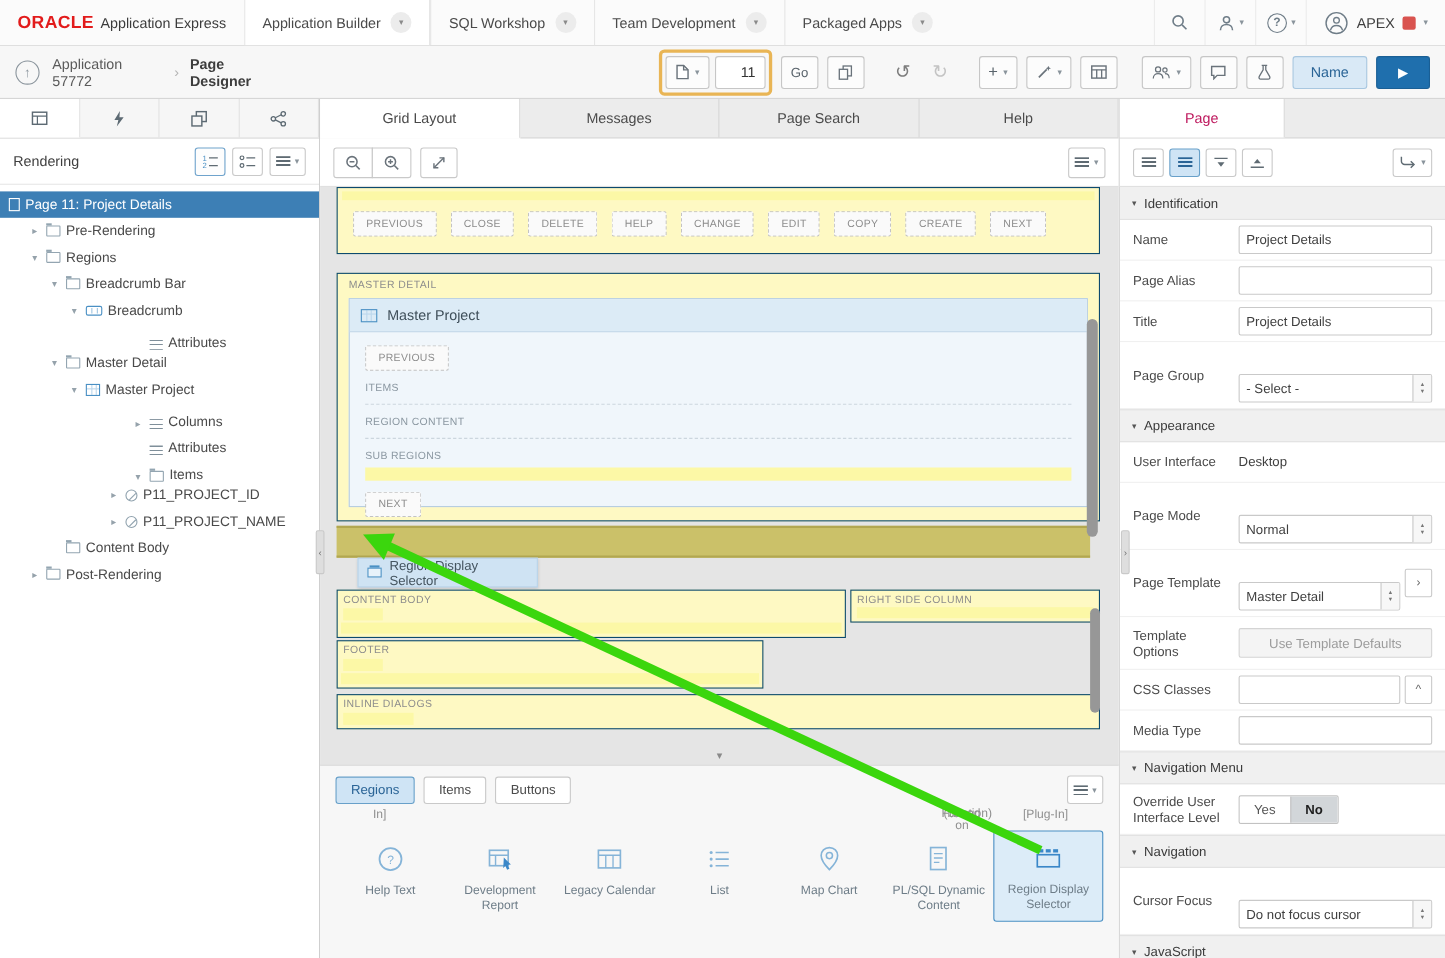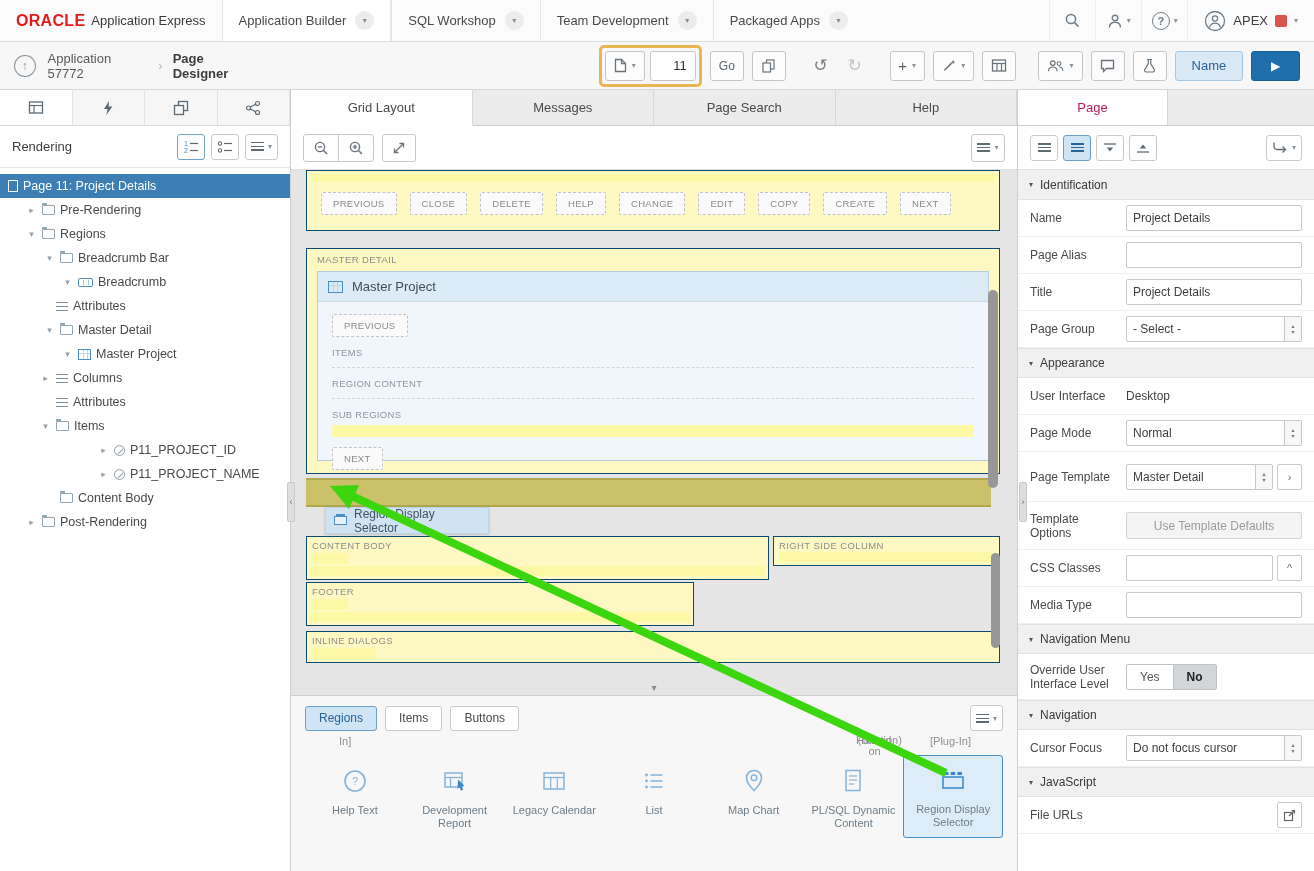--- a/index.html
+++ b/index.html
@@ -51,21 +51,21 @@
 .lp-toolbar { flex:0 0 42px; display:flex; align-items:center; padding:0 12px; border-bottom:1px solid #e6e6e6; }
 .lp-title { font-size:13px; color:#3f3f3f; }
 .lp-tools { margin-left:auto; display:flex; gap:6px; }
 .mini-btn { height:26px; min-width:28px; padding:0 5px; border:1px solid #c9c9c9; border-radius:3px; background:#fff; display:inline-flex; align-items:center; justify-content:center; gap:4px; color:#5f6b73; }
 .mini-btn.active { border-color:#6fa3cc; background:#fdfdfd; }
 .mini-btn.blue { background:#cfe4f5; border-color:#68a0c9; color:#2a6496; }
 .tree { flex:1; overflow:hidden; padding-top:6px; }
 .tnode { height:24px; display:flex; align-items:center; gap:5px; font-size:12.5px; color:#4a4a4a; white-space:nowrap; }
 .tnode.selected { background:#3d7fb5; color:#fff; }
 .twist { width:11px; flex:0 0 11px; font-size:9px; color:#95a2ab; text-align:center; }
-.lv0{padding-left:8px;text-align:center;} .lv1{padding-left:26px;} .lv2{padding-left:44px;} .lv3{padding-left:62px;} .lv4{padding-left:40px;} .lv5{padding-left:98px;}
+.lv0{padding-left:8px;text-align:center;} .lv1{padding-left:26px;} .lv2{padding-left:44px;} .lv3{padding-left:62px;} .lv4{padding-left:120px;align-items:flex-end;} .lv5{padding-left:98px;}
 .ic-folder { width:13px; height:10px; border:1px solid #93a5b1; border-radius:1px; position:relative; display:inline-block; flex:0 0 13px; }
 .ic-folder::before { content:""; position:absolute; top:-3px; left:-1px; width:5px; height:2px; background:#93a5b1; }
 .ic-page { width:10px; height:12px; border:1px solid #4a90c4; display:inline-block; flex:0 0 10px; background:#fff; }
 .selected .ic-page { border-color:#fff; background:transparent; }
 .ic-grid { width:13px; height:11px; border:1px solid #4a90c4; display:inline-block; flex:0 0 13px; background:linear-gradient(#bcd7ec 0 0) 0 3px/100% 1px no-repeat, linear-gradient(#bcd7ec 0 0) 4px 0/1px 100% no-repeat, linear-gradient(#bcd7ec 0 0) 8px 0/1px 100% no-repeat; }
 .ic-grid.lg { width:15px; height:12px; flex:0 0 15px; }
 .ic-bc { width:15px; height:9px; border:1px solid #4a90c4; border-radius:2px; display:inline-block; flex:0 0 15px; background:linear-gradient(#9ec4e0 0 0) 4px 50%/1px 5px no-repeat, linear-gradient(#9ec4e0 0 0) 9px 50%/1px 5px no-repeat; }
 .ic-list { width:12px; height:9px; display:inline-block; flex:0 0 12px; background:repeating-linear-gradient(to bottom, #7f8f9a 0 1px, transparent 1px 4px); }
 .ic-hidden { width:11px; height:11px; border:1px solid #90a2ae; border-radius:50%; display:inline-block; flex:0 0 11px; position:relative; overflow:hidden; }
 .ic-hidden::before { content:""; position:absolute; left:-1px; top:5px; width:13px; height:1px; background:#90a2ae; transform:rotate(-45deg); }
@@ -117,21 +117,21 @@
 .rp-toolbar { flex:0 0 44px; display:flex; align-items:center; gap:5px; padding:0 12px; background:#fff; border-bottom:1px solid #e0e0e0; }
 .lines { width:13px; height:9px; background:repeating-linear-gradient(to bottom, #5f6b73 0 1.5px, transparent 1.5px 3.7px); display:inline-block; }
 .mini-btn.blue .lines { background:repeating-linear-gradient(to bottom, #2a6496 0 1.5px, transparent 1.5px 3.7px); }
 .rp-body { flex:1; overflow:hidden; }
 .rp-sec { height:30px; background:#f0f0f0; border-top:1px solid #e2e2e2; border-bottom:1px solid #e2e2e2; display:flex; align-items:center; padding:0 11px; gap:7px; font-size:12px; color:#3a3a3a; }
 .tri { font-size:8px; color:#555; }
 .frow { display:flex; border-bottom:1px solid #f0f0f0; padding:5px 12px; align-items:center; min-height:37px; }
 .flabel { width:96px; flex:0 0 96px; font-size:12px; color:#4a4a4a; line-height:14px; padding-right:6px; }
 .fctrl { flex:1; display:flex; align-items:center; gap:4px; min-width:0; }
 .tinput { width:100%; height:26px; border:1px solid #c9c9c9; border-radius:2px; padding:0 6px; font-size:12px; color:#3f3f3f; background:#fff; font-family:inherit; }
-.selwrap { flex:1; display:flex; height:26px; border:1px solid #c9c9c9; border-radius:2px; background:#fff; align-items:stretch; min-width:0; }
+.selwrap { flex:1; display:flex; height:26px; border:1px solid #c9c9c9; border-radius:2px; background:#fff; align-items:stretch; min-width:0;margin-top:24px; }
 .selval { flex:1; padding:0 6px; font-size:12px; color:#3f3f3f; display:flex; align-items:center; white-space:nowrap; overflow:hidden; }
 .spin { width:17px; border-left:1px solid #c9c9c9; display:flex; flex-direction:column; align-items:center; justify-content:center; color:#777; font-size:6px; line-height:6px; background:#f7f7f7; }
 .sq-btn { width:25px; height:26px; border:1px solid #c9c9c9; border-radius:2px; background:#fff; display:inline-flex; align-items:center; justify-content:center; color:#666; flex:0 0 25px; font-size:11px; }
 .gray-btn { width:100%; height:27px; border:1px solid #d4d4d4; background:#f4f4f4; color:#9c9c9c; font-size:12px; border-radius:2px; display:flex; align-items:center; justify-content:center; }
 .toggle { display:flex; height:26px; border:1px solid #c2c2c2; border-radius:2px; overflow:hidden; }
 .tog { padding:0 13px; display:flex; align-items:center; font-size:12px; color:#555; background:#fff; }
 .tog.on { background:#d2d6d9; color:#1f1f1f; font-weight:700; border-left:1px solid #c2c2c2; }
 .plain-val { font-size:12px; color:#3f3f3f; }
 
 

